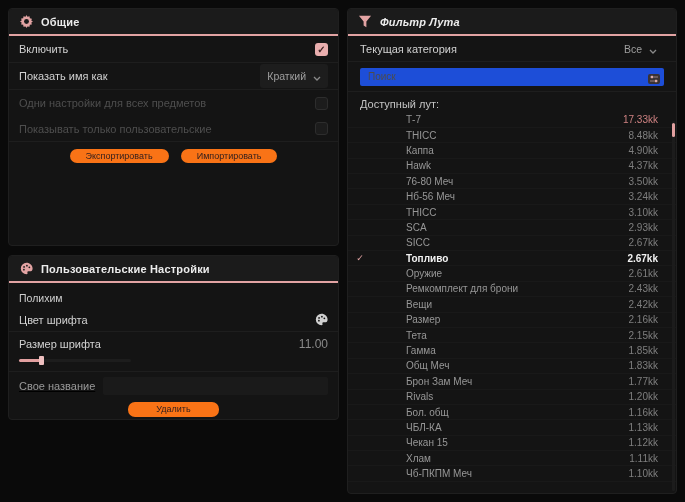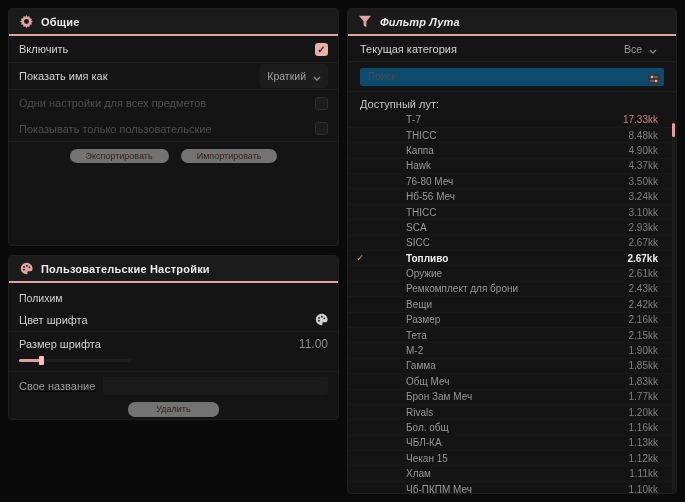--- a/index.html
+++ b/index.html
@@ -24,40 +24,40 @@
 
   .checkbox { width:13px; height:13px; border-radius:3px; background:#e9aeae; color:#3a1f1f;
               display:flex; align-items:center; justify-content:center; font-size:10px; font-weight:bold; }
   .checkbox.off { background:#1c1c1c; border:1px solid #2d2d2d; color:transparent; }
 
   .dropdown { display:flex; align-items:center; gap:7px; background:#1d1d1d; border-radius:3px;
               padding:3px 7px; }
   .dropdown .dval { font-size:10.5px; color:#9f9f9f; }
 
   .btnrow { display:flex; justify-content:center; gap:12px; padding:7px 0 8px; }
-  .pinkbtn { background:#737373; color:#34201e; border:none; border-radius:7px; height:14px;
+  .pinkbtn { background:#f97316; color:#34201e; border:none; border-radius:7px; height:14px;
              font-size:9px; font-family:inherit; padding:0 16px; line-height:13px; }
 
   
   .item-name { font-size:10.5px; color:#cfcfcf; padding:9px 10px 4px; }
   .fs-row { padding:5px 10px 6px; border-bottom:1px solid #1e1e1e; }
   .fs-top { display:flex; align-items:center; }
   .fs-top .lbl { font-size:11px; color:#d2d2d2; flex:1; }
   .fs-top .fsval { font-size:12px; color:#8a8a8a; }
   .slider { position:relative; margin-top:5px; width:112px; height:9px; }
   .slider .track { position:absolute; left:0; top:3px; width:100%; height:3px; background:#1d1d1d; border-radius:2px; }
   .slider .fill { position:absolute; left:0; top:3px; width:22px; height:3px; background:#e2a0a0; border-radius:2px; }
   .slider .handle { position:absolute; left:20px; top:0; width:5px; height:9px; background:#efc0c0; border-radius:1px; }
   .cn-row { display:flex; align-items:center; gap:8px; padding:0 10px; height:27px;text-decoration:underline; }
   .cn-row .lbl { font-size:11px; color:#9a9a9a; white-space:nowrap; }
   .cn-input { flex:1; height:18px; background:#1a1a1a; border:none; border-radius:2px; }
 
   
   .search-row { padding:4px 12px 5px; border-bottom:1px solid #1e1e1e; position:relative; }
-  .search-input { width:100%; height:18px; background:#0c4a6e; border:none; border-radius:2px;
+  .search-input { width:100%; height:18px; background:#1d4ed8; border:none; border-radius:2px;
                   color:#bdbdbd; font-size:10px; padding:0 24px 0 8px; font-family:inherit; }
   .search-input::placeholder { color:#4c4c4c; }
   .search-icon-btn { position:absolute; right:16px; top:8px; }
   .list-label { font-size:11px; color:#c4c4c4; padding:6px 12px 3px; }
   .loot-list { position:relative; }
   .loot-row { display:flex; align-items:center; height:15.4px; padding:0 18px 0 6px;
               border-bottom:1px solid #191919; }
   .loot-row .check { width:12px; font-size:9px; color:#e3a3a3; text-align:center; flex:0 0 12px; }
   .loot-row .nm { flex:1; font-size:10px; color:#979797; white-space:nowrap; overflow:hidden;margin-left:40px; }
   .loot-row .val { font-size:10px; color:#7f7f7f; }
@@ -269,25 +269,20 @@
             <span class="nm">Размер</span>
             <span class="val">2.16kk</span>
           </div>
           <div class="loot-row">
             <span class="check"></span>
             <span class="nm">Тета</span>
             <span class="val">2.15kk</span>
           </div>
           <div class="loot-row">
             <span class="check"></span>
-            <span class="nm">М-2</span>
-            <span class="val">1.90kk</span>
-          </div>
-          <div class="loot-row">
-            <span class="check"></span>
             <span class="nm">Гамма</span>
             <span class="val">1.85kk</span>
           </div>
           <div class="loot-row">
             <span class="check"></span>
             <span class="nm">Общ Меч</span>
             <span class="val">1.83kk</span>
           </div>
           <div class="loot-row">
             <span class="check"></span>

